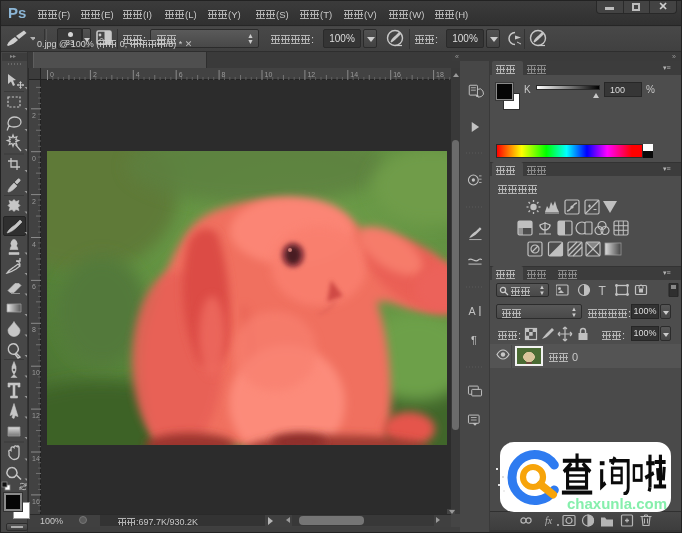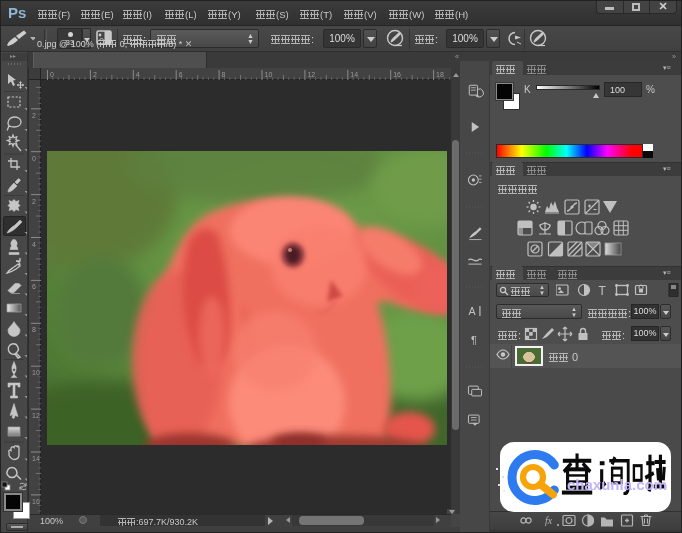--- a/index.html
+++ b/index.html
@@ -796,15 +796,15 @@
       <path d="M19 30 l-1 3"></path>
   <line x1="14" y1="22" x2="23" y2="18"></line>
   <line x1="30" y1="3" x2="30" y2="8"></line>
   <line x1="24" y1="9" x2="35.5" y2="9"></line>
   <line x1="27" y1="14" x2="28" y2="24"></line>
       <line x1="34" y1="13" x2="33" y2="24"></line>
   <line x1="30" y1="10" x2="30" y2="28"></line>
   <line x1="23" y1="29" x2="36" y2="29"></line>
  </g>
 </svg>
-<div class="ab" style="left:567px;top:476px;width:100px;color:#c4b5fd;font-size:15px;font-weight:bold;font-family:'Liberation Sans',sans-serif">chaxunla.com</div>
+<div class="ab" style="left:567px;top:495px;width:100px;color:#86efac;font-size:15px;font-weight:bold;font-family:'Liberation Sans',sans-serif">chaxunla.com</div>
 
 <div class="ab" style="left:0;top:0;width:682px;height:533px;border:1px solid #222;pointer-events:none"></div>
 
 </body></html>

